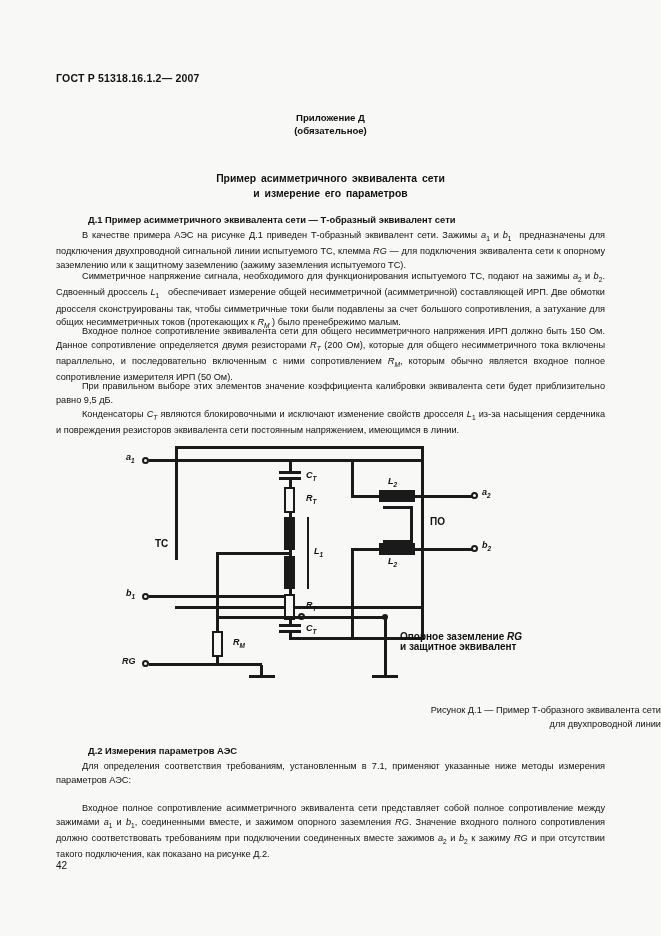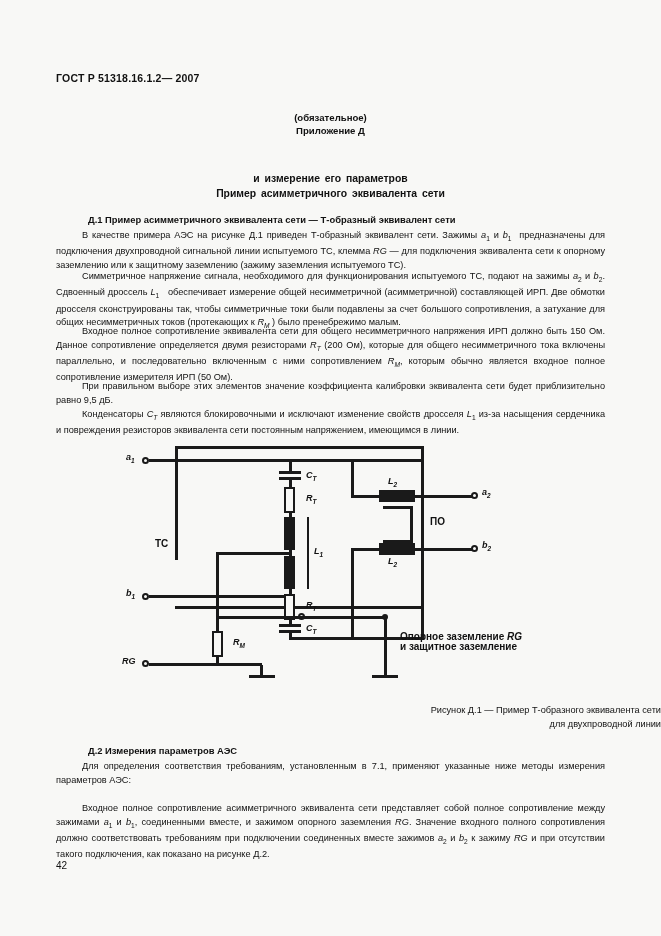--- a/index.html
+++ b/index.html
@@ -181,27 +181,27 @@
 </style>
 </head>
 <body>
 
 <div class="page">
   <div class="sheet">
 
     <div class="doc-header">ГОСТ Р 51318.16.1.2— 2007</div>
 
     <div class="annex-block">
+      <div>Приложение Д</div>
       <div>(обязательное)</div>
-      <div>Приложение Д</div>
     </div>
 
     <div class="title-block">
+      <div>Пример  асимметричного  эквивалента  сети</div>
       <div>и измерение его параметров</div>
-      <div>Пример  асимметричного  эквивалента  сети</div>
     </div>
 
     <div class="section-head" style="left:88px; top:214px;">Д.1 Пример  асимметричного эквивалента сети — Т-образный эквивалент сети</div>
 
     <div class="para" style="top:229px;">
       <span class="ind"></span>В качестве примера АЭС на рисунке Д.1 приведен  Т-образный эквивалент сети. Зажимы  <i class="v">a</i><sub>1</sub> и <i class="v">b</i><sub>1</sub>&nbsp; предназначены для  подключения двухпроводной сигнальной линии испытуемого ТС, клемма <i class="v">RG</i> — для подключения эквивалента сети к опорному заземлению или  к защитному заземлению (зажиму заземления  испытуемого ТС).
     </div>
 
     <div class="para" style="top:270px;">
       <span class="ind"></span>Симметричное напряжение сигнала, необходимого для функционирования испытуемого ТС, подают   на зажимы <i class="v">a</i><sub>2</sub> и <i class="v">b</i><sub>2</sub>. Сдвоенный дроссель <i class="v">L</i><sub>1</sub>&nbsp;&nbsp; обеспечивает измерение общей несимметричной (асимметричной) составляющей ИРП. Две обмотки дросселя сконструированы так, чтобы симметричные  токи  были подавлены  за счет большого сопротивления,  а затухание для общих несимметричных токов  (протекающих к <i class="v">R</i><sub><i class="v">M</i></sub>&nbsp;) было пренебрежимо  малым.
@@ -317,21 +317,21 @@
 
       <div class="wire hb" style="left:96px; top:178px; width:170px;"></div>
       <div class="node" style="left:262px; top:176px;"></div>
       <div class="wire vb" style="left:264px; top:178px; height:59px;"></div>
       <div class="gnd" style="left:252px; top:237px;">
         <div class="g1"></div>
       </div>
 
       <div class="note" style="left:280px; top:194px;">
         <div><span>Опорное заземление </span><span class="it">RG</span></div>
-        <div>и защитное заземление</div>
+        <div>и защитное эквивалент</div>
       </div>
 
     </div>
 
     <div class="fig-caption">
       <div>Рисунок Д.1 — Пример  Т-образного  эквивалента  сети</div>
       <div>для  двухпроводной  линии</div>
     </div>
 
     <div class="section-head" style="left:88px; top:745px;">Д.2  Измерения параметров АЭС</div>

